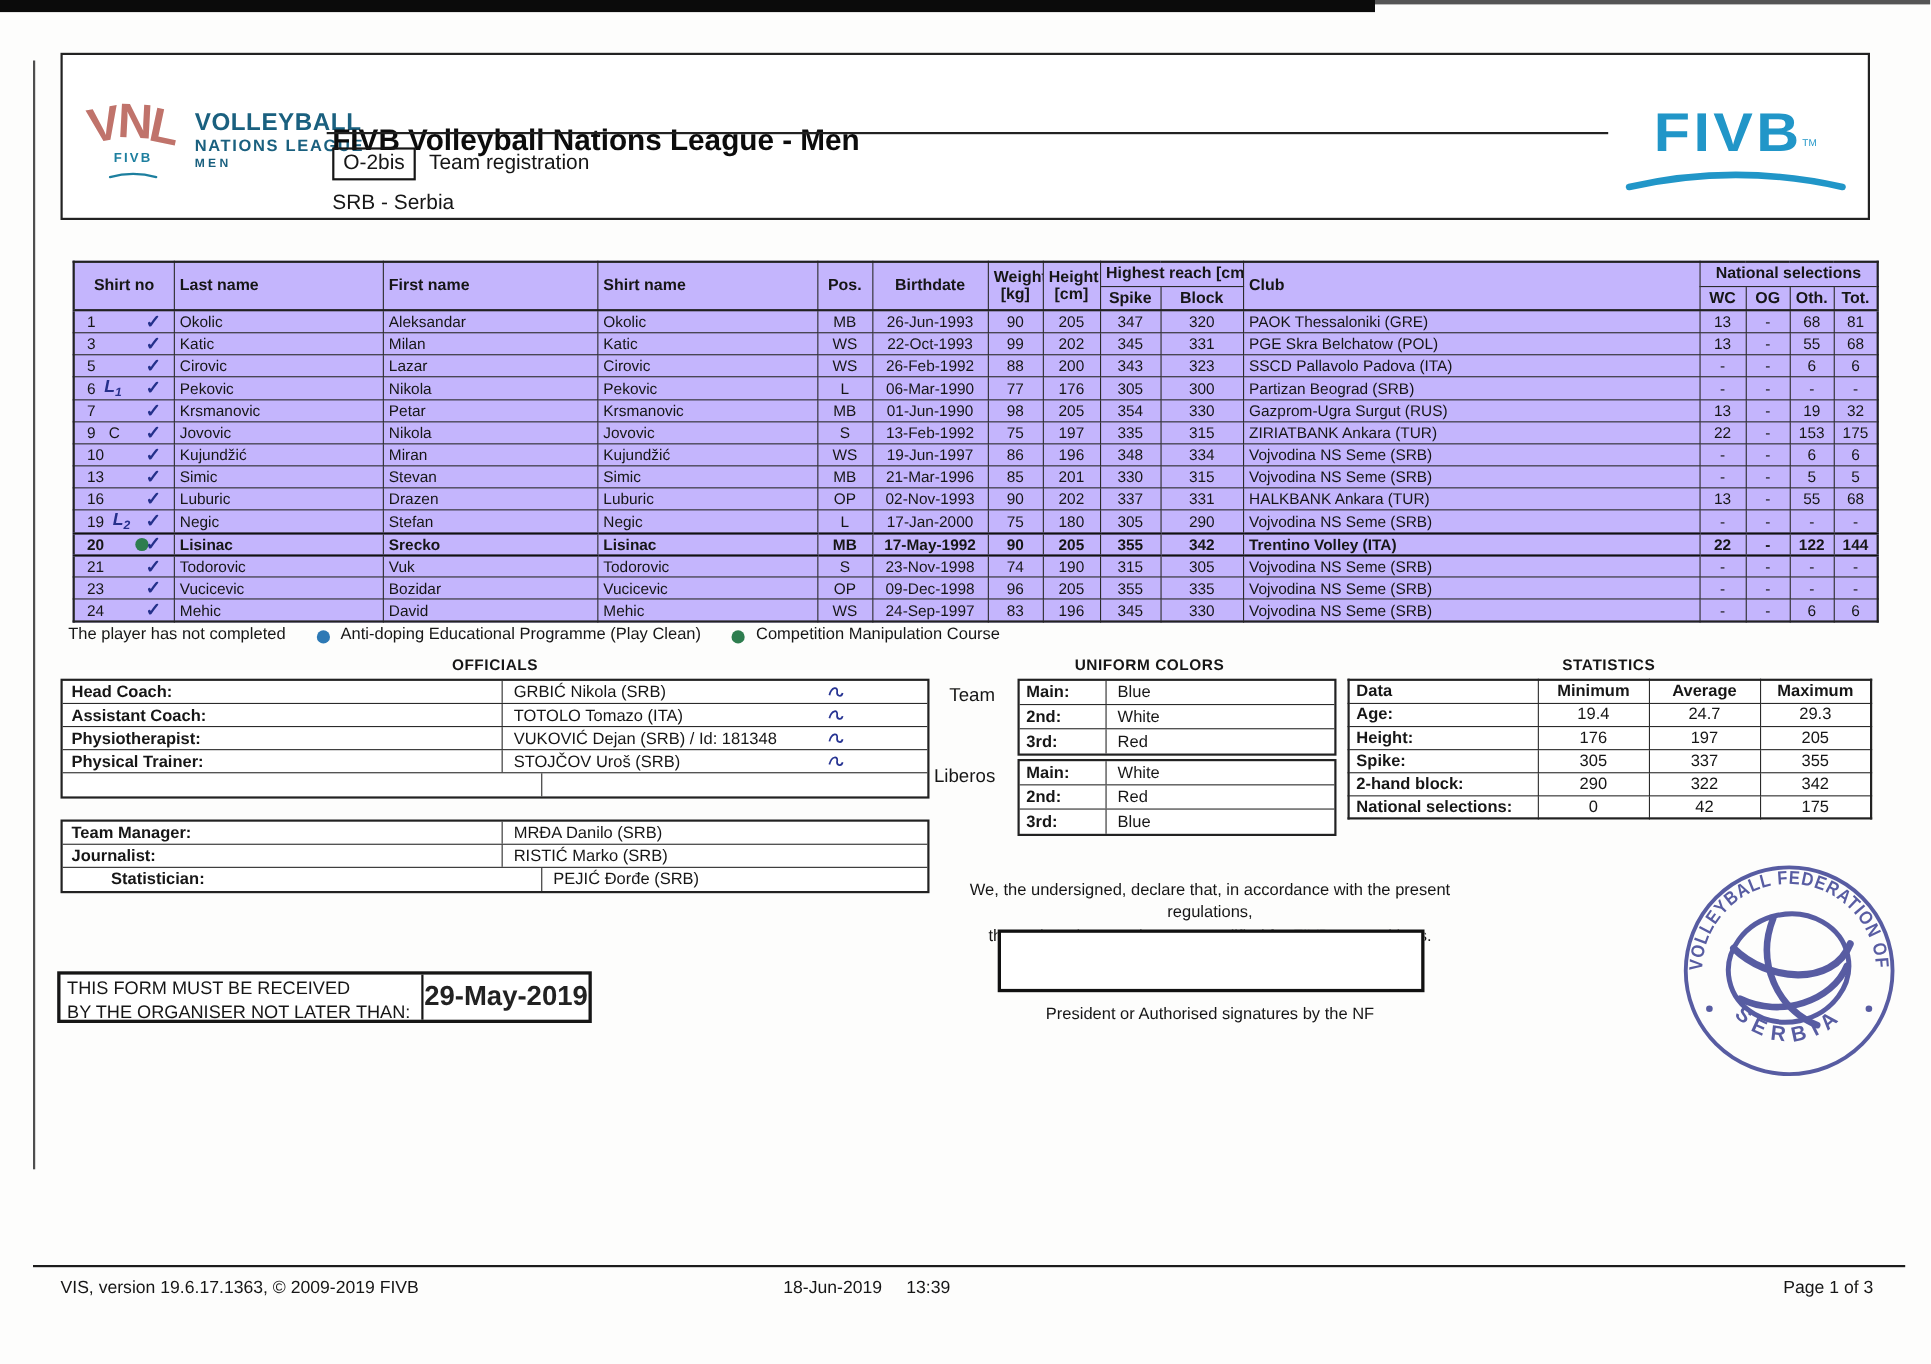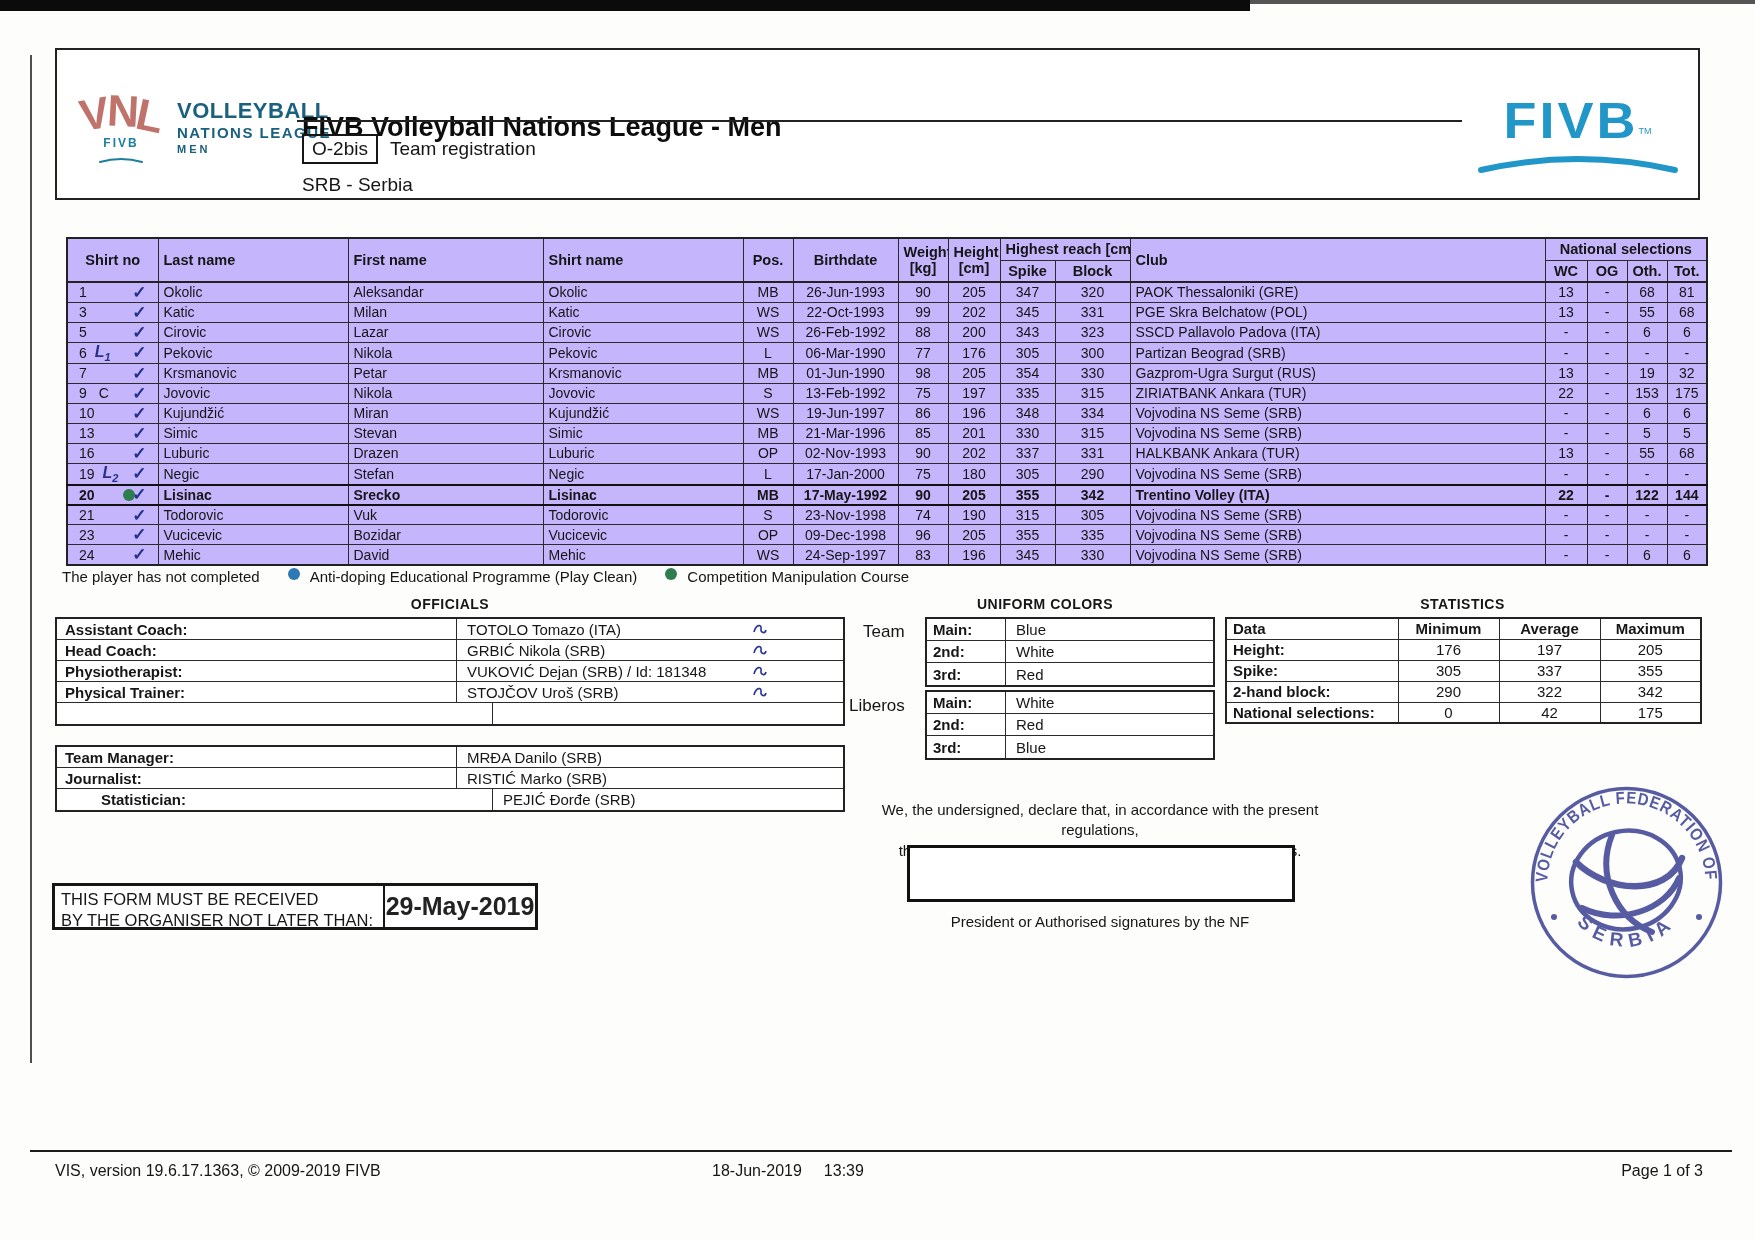--- a/index.html
+++ b/index.html
@@ -48,21 +48,21 @@
   .shirt-cell .num { margin-left:6px; }
   .shirt-cell .cap { margin-left:12px; }
   .hand { color:#26308b; font-style:italic; font-weight:600; font-size:16px; margin-left:8px; }
   .hand sub { font-size:11px; }
   .spacer { flex:1; }
   .check { color:#24308a; font-weight:700; font-size:17px; margin-right:6px; line-height:1; }
   .dot { display:inline-block; width:12px; height:12px; border-radius:50%; flex:none; }
   .dot.green { background:#2e7d4f; margin-right:-3px; }
 
   
-  .legend { position:absolute; left:62px; top:568px; display:flex; align-items:flex-start; font-size:15px; }
+  .legend { position:absolute; left:62px; top:568px; display:flex; align-items:flex-end; font-size:15px; }
   .legend .dot { margin:0 10px 0 28px; }
 
   
   .sec-title { position:absolute; font-size:14px; font-weight:700; text-align:center; letter-spacing:0.5px; }
 
   
   .off-box { position:absolute; left:55px; width:790px; border:2px solid #222; background:#fff; }
   .off-row { display:flex; border-bottom:1px solid #2b2b2b; height:21px; align-items:center; }
   .off-row:last-child { border-bottom:none;padding-left:36px; }
   .off-label { width:400px; border-right:1px solid #2b2b2b; font-weight:700; font-size:15px; padding-left:8px; height:100%; display:flex; align-items:center; }
@@ -523,28 +523,28 @@
     <span>The player has not completed</span>
     <span class="dot" id="legend-dot-0" style="background: rgb(45, 121, 181);"></span>
     <span id="legend-label-0">Anti-doping Educational Programme (Play Clean)</span>
     <span class="dot" id="legend-dot-1" style="background: rgb(46, 125, 79);"></span>
     <span id="legend-label-1">Competition Manipulation Course</span>
   </div>
 
   <div class="sec-title" style="left:55px; top:596px; width:790px;">OFFICIALS</div>
   <div class="off-box" style="top:617px;" id="officials-group1">
       <div class="off-row">
+        <div class="off-label">Head Coach:</div>
+        <div class="off-value">GRBIĆ Nikola (SRB)<span class="paraph"><svg width="16" height="14">
+              <path d="M2 10 C4 2 10 2 9 7 C8.5 11 13 12 14 8" stroke="#283593" fill="none" stroke-width="1.6"></path>
+            </svg></span></div>
+      </div>
+      <div class="off-row">
         <div class="off-label">Assistant Coach:</div>
         <div class="off-value">TOTOLO Tomazo (ITA)<span class="paraph"><svg width="16" height="14">
-              <path d="M2 10 C4 2 10 2 9 7 C8.5 11 13 12 14 8" stroke="#283593" fill="none" stroke-width="1.6"></path>
-            </svg></span></div>
-      </div>
-      <div class="off-row">
-        <div class="off-label">Head Coach:</div>
-        <div class="off-value">GRBIĆ Nikola (SRB)<span class="paraph"><svg width="16" height="14">
               <path d="M2 10 C4 2 10 2 9 7 C8.5 11 13 12 14 8" stroke="#283593" fill="none" stroke-width="1.6"></path>
             </svg></span></div>
       </div>
       <div class="off-row">
         <div class="off-label">Physiotherapist:</div>
         <div class="off-value">VUKOVIĆ Dejan (SRB) / Id: 181348<span class="paraph"><svg width="16" height="14">
               <path d="M2 10 C4 2 10 2 9 7 C8.5 11 13 12 14 8" stroke="#283593" fill="none" stroke-width="1.6"></path>
             </svg></span></div>
       </div>
       <div class="off-row">
@@ -615,20 +615,26 @@
       </colgroup>
     <thead>
         <tr id="stats-head">
           <th>Data</th>
           <th class="c">Minimum</th>
           <th class="c">Average</th>
           <th class="c">Maximum</th>
         </tr>
       </thead>
     <tbody id="stats-body">
+        <tr>
+          <td class="lbl">Age:</td>
+          <td class="c">19.4</td>
+          <td class="c">24.7</td>
+          <td class="c">29.3</td>
+        </tr>
         <tr>
           <td class="lbl">Height:</td>
           <td class="c">176</td>
           <td class="c">197</td>
           <td class="c">205</td>
         </tr>
         <tr>
           <td class="lbl">Spike:</td>
           <td class="c">305</td>
           <td class="c">337</td>

